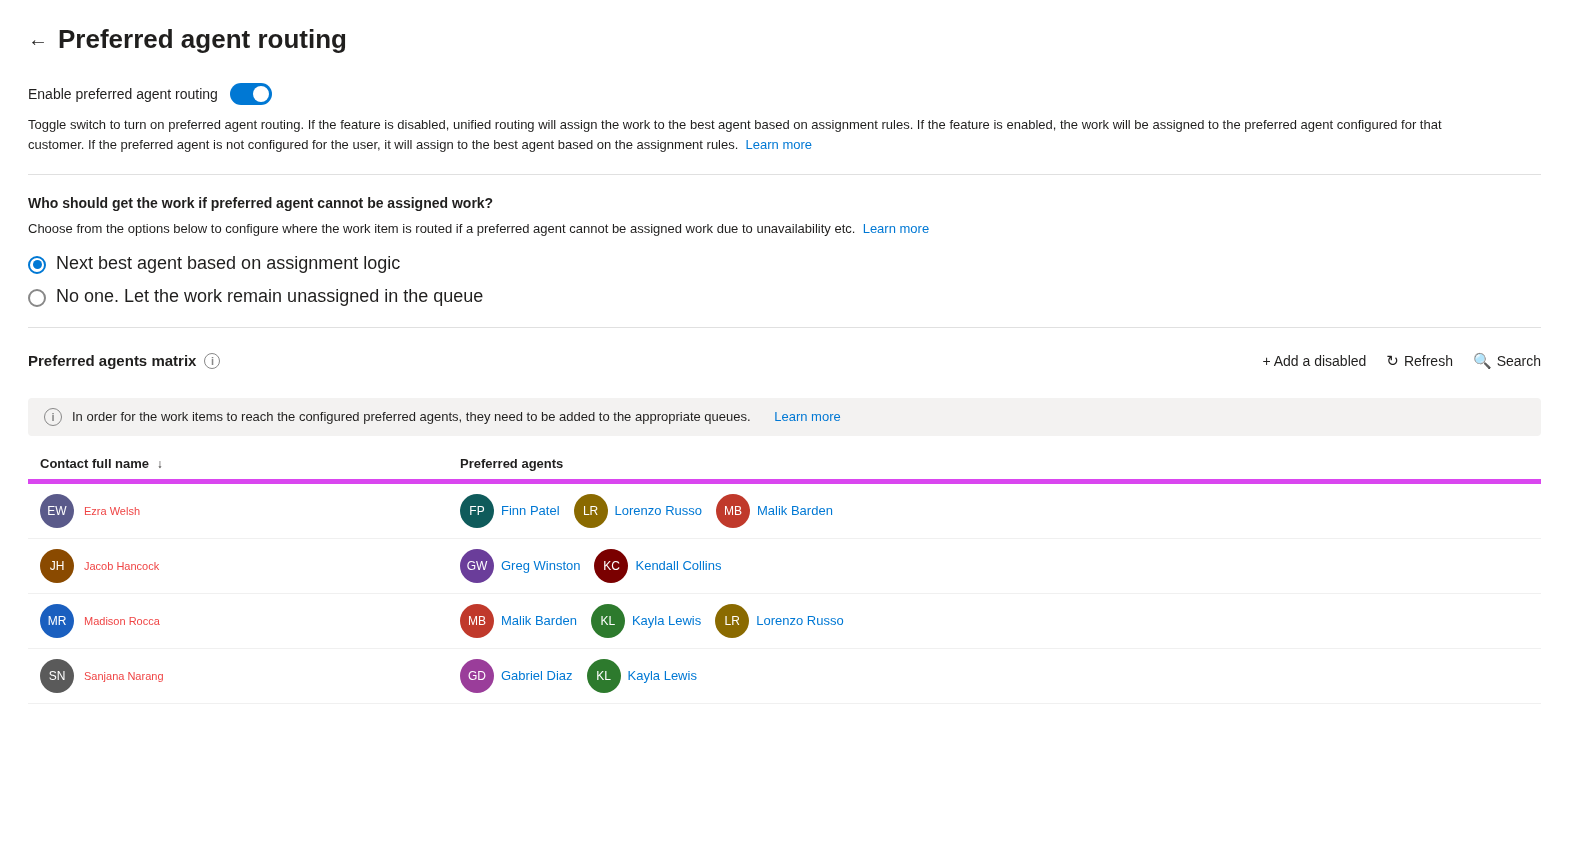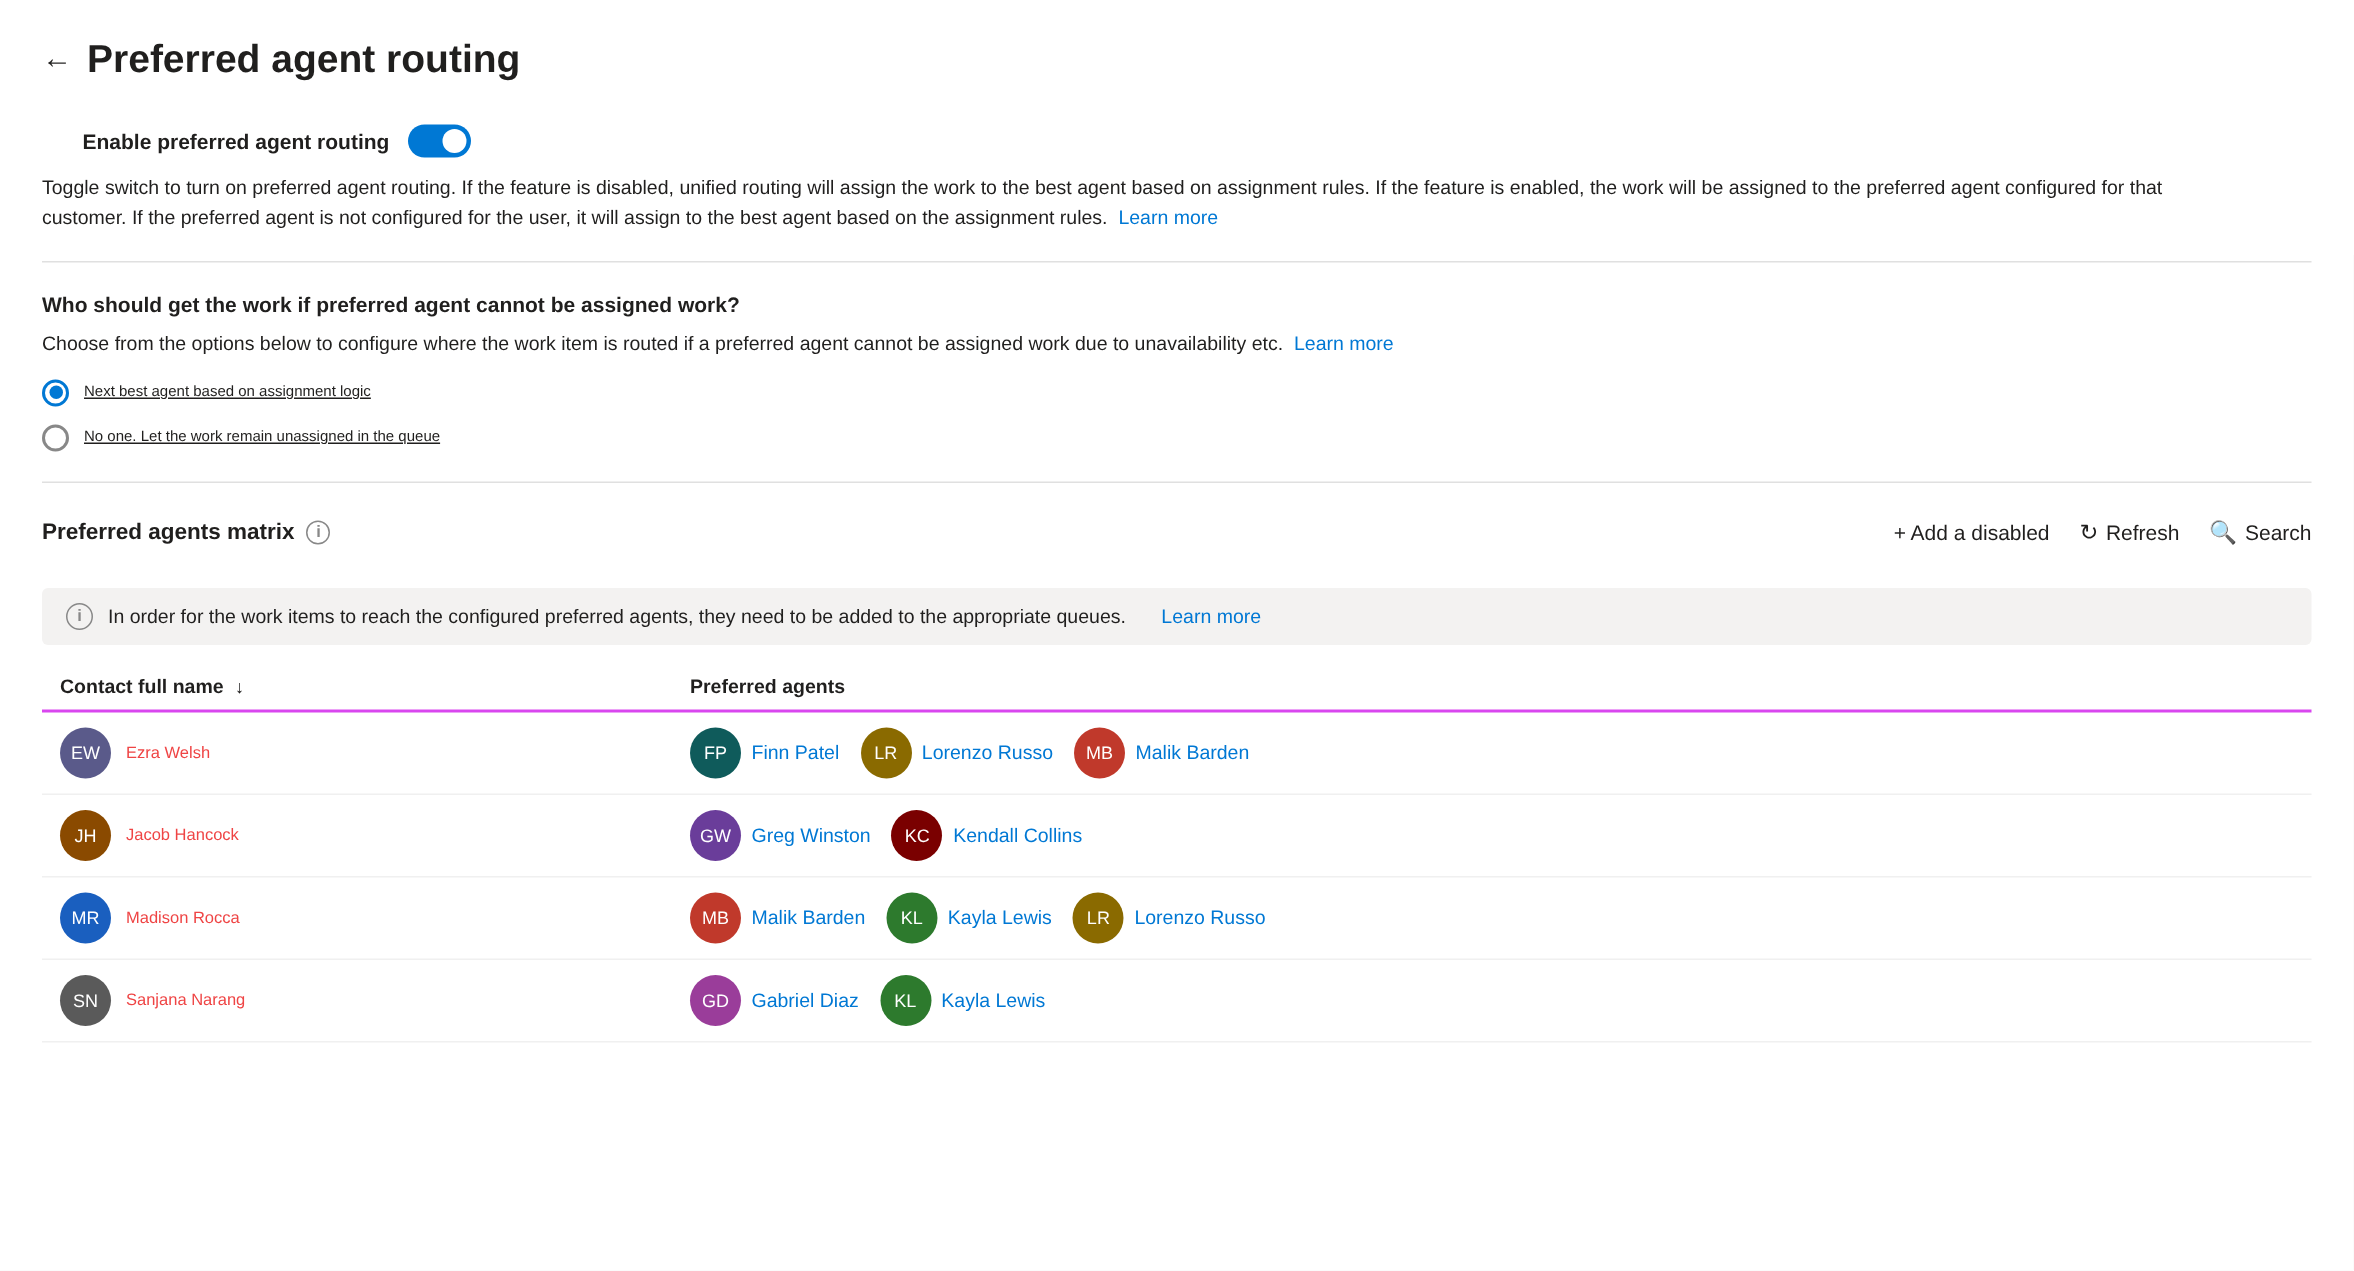--- a/index.html
+++ b/index.html
@@ -39,22 +39,21 @@
       margin-bottom: 0;
     }
     .toggle-row {
       display: flex;
       align-items: center;
       gap: 12px;
       margin-bottom: 10px;
     }
     .toggle-label {
       font-size: 14px;
-      font-weight: 700;
-      margin-left: 27px;
+      font-weight: 400;
     }
     .toggle {
       width: 42px;
       height: 22px;
       background: #0078d4;
       border-radius: 11px;
       position: relative;
       cursor: pointer;
       display: inline-block;
       flex-shrink: 0;
@@ -92,25 +91,24 @@
       margin-bottom: 8px;
     }
     .radio-group {
       display: flex;
       flex-direction: column;
       gap: 12px;
       margin-top: 14px;
     }
     .radio-option {
       display: flex;
-      align-items: center;
+      align-items: flex-end;
       gap: 10px;
-      font-size: 10px;
-      cursor: pointer;
-      text-decoration: underline;
+      font-size: 18px;
+      cursor: pointer;
     }
     .radio-circle {
       width: 18px;
       height: 18px;
       border-radius: 50%;
       border: 2px solid #0078d4;
       display: flex;
       align-items: center;
       justify-content: center;
       flex-shrink: 0;
@@ -194,21 +192,21 @@
       flex-shrink: 0;
     }
     .table-container {
       width: 100%;
     }
     .table-header-row {
       display: flex;
       padding: 8px 12px;
       font-weight: 600;
       font-size: 13px;
-      border-bottom: 2px solid #d946ef;
+      border-bottom: 5px solid #d946ef;
       color: #201f1e;
     }
     .col-contact { width: 420px; }
     .col-agents { flex: 1; }
     .table-row {
       display: flex;
       align-items: center;
       padding: 10px 12px;
       border-bottom: 1px solid #f0f0f0;
     }

